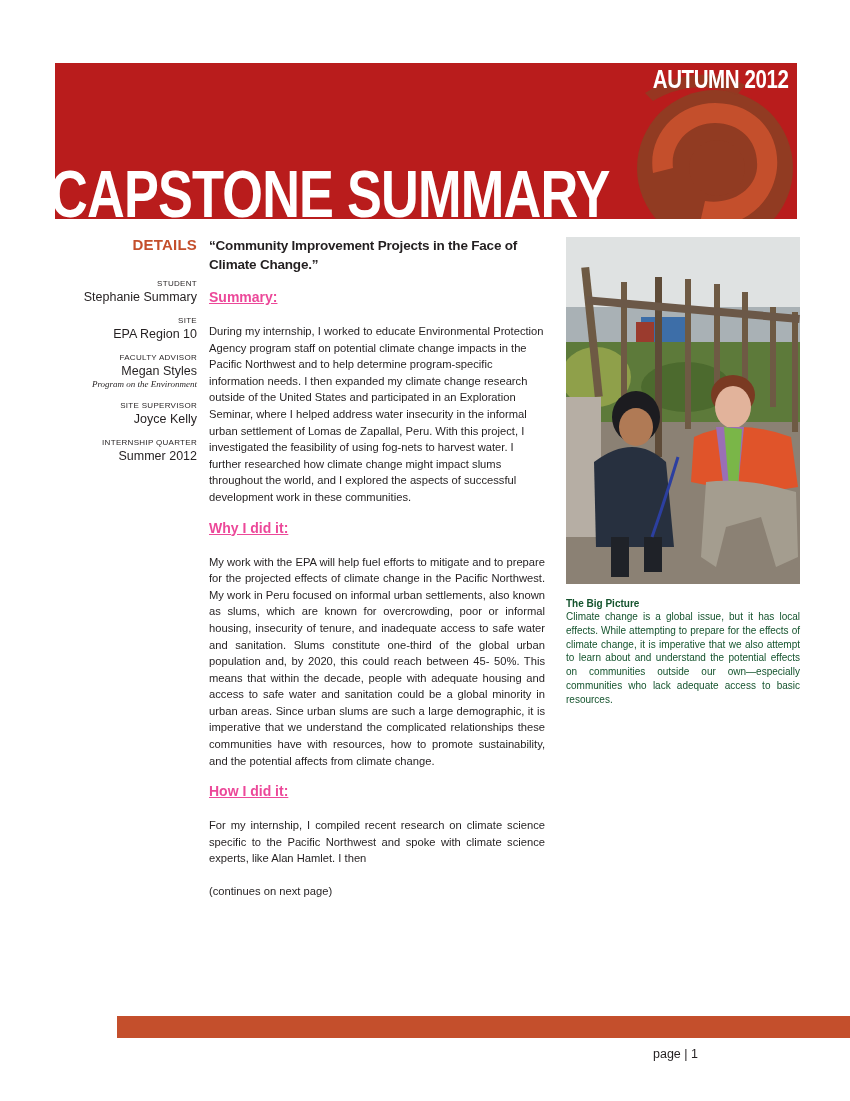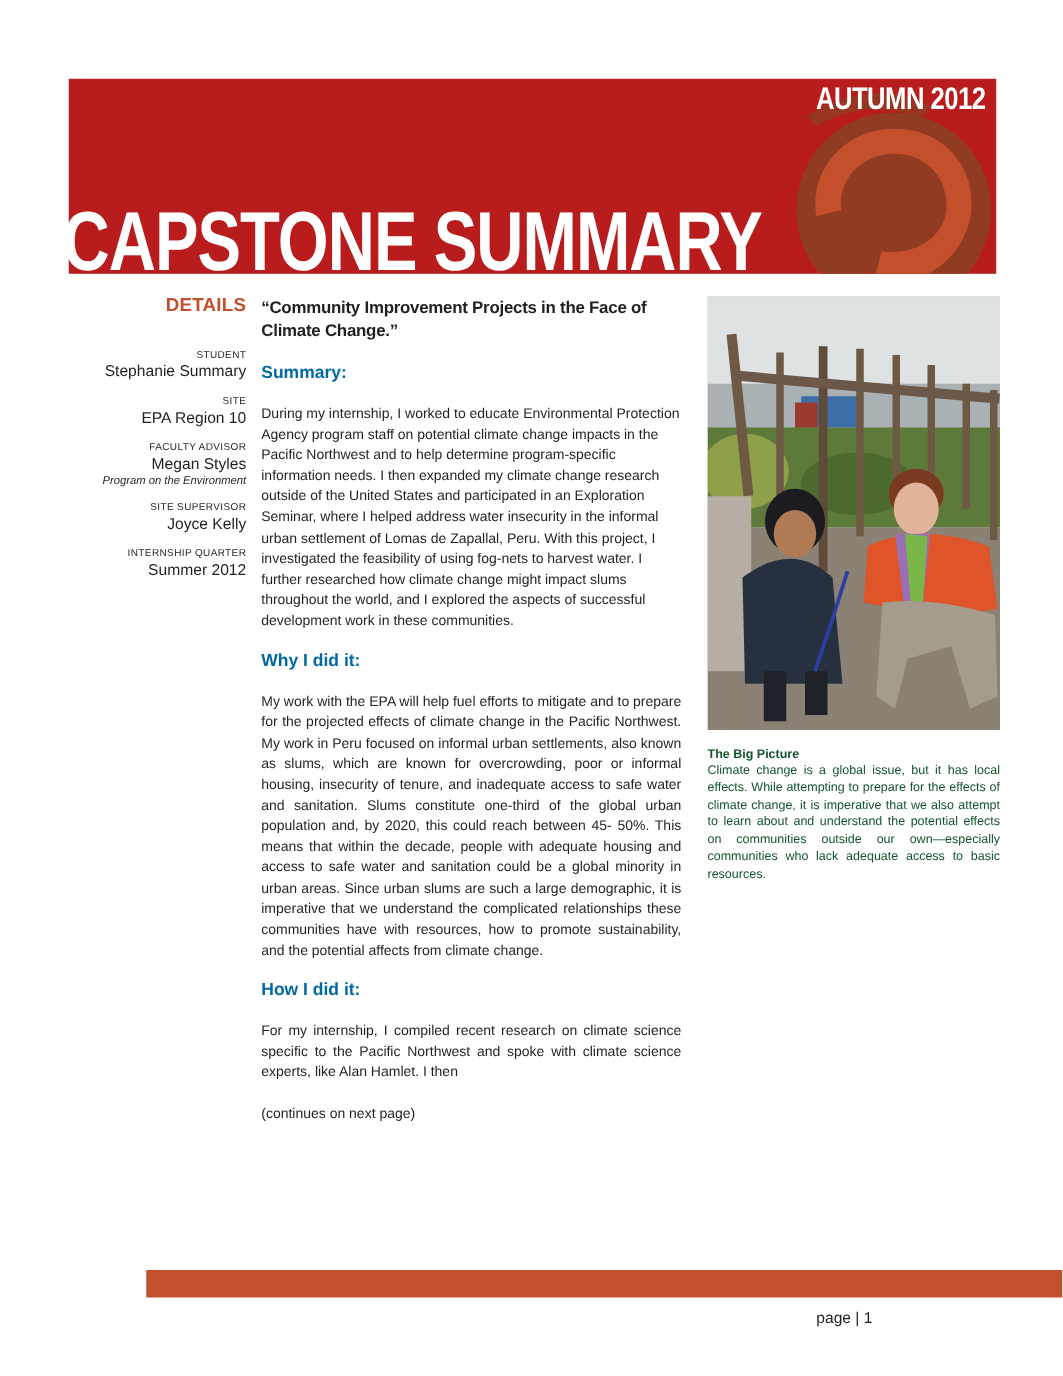--- a/index.html
+++ b/index.html
@@ -25,26 +25,26 @@
     }
 
     
     .details { position: absolute; left: 55px; top: 236px; width: 142px; text-align: right; }
     .details-heading {
       font-family: "Liberation Sans", sans-serif; font-weight: bold; font-size: 15px;
       color: #c44f2c; letter-spacing: 0.2px; margin-bottom: 26px;
     }
     .detail-label { font-size: 8px; letter-spacing: 0.3px; color: #231f20; text-transform: uppercase; margin-bottom: 2px; }
     .detail-value { font-size: 12.5px; color: #231f20; margin-bottom: 11px; line-height: 15px; }
-    .detail-sub { font-size: 9px; font-style: italic; color: #231f20; margin-top: -11px; margin-bottom: 11px; line-height: 12px; }
+    .detail-sub { font-size: 9px; font-style: italic; color: #231f20; margin-top: -11px; margin-bottom: 11px; line-height: 12px; font-family: Liberation Serif, serif; }
 
     
     .main { position: absolute; left: 209px; top: 236px; width: 336px; }
     .project-title { font-weight: bold; font-size: 13.5px; line-height: 19px; color: #231f20; margin-bottom: 15px; letter-spacing: -0.2px; }
-    .section-heading { font-weight: bold; font-size: 14px; color: #0369a1; margin-bottom: 18px; }
+    .section-heading { font-weight: bold; font-size: 14px; color: #ec4899; margin-bottom: 18px; text-decoration: underline; }
     .para { font-size: 11.2px; line-height: 16.6px; color: #231f20; text-align: left; }
     .para.justify { text-align: justify; }
     .summary-para { margin-bottom: 14px; }
     .why-para { margin-bottom: 14px; }
     .continues { font-size: 11.2px; margin-top: 18px; color: #231f20; }
 
     
     .photo { position: absolute; left: 566px; top: 237px; width: 234px; height: 347px; overflow: hidden; background: #c9cfcf; }
     .caption { position: absolute; left: 566px; top: 597px; width: 234px; color: #14532d; }
     .caption-title { font-weight: bold; font-size: 10px; line-height: 13px; }

